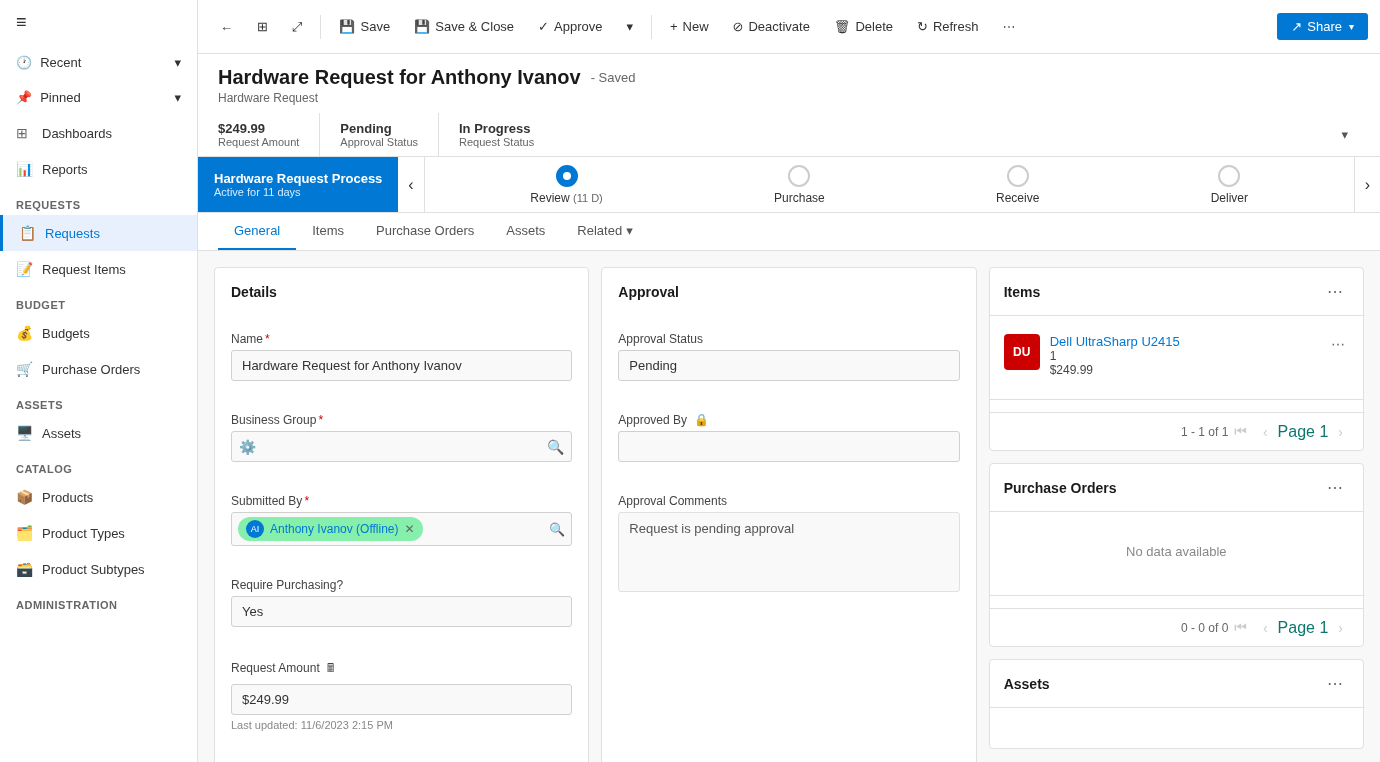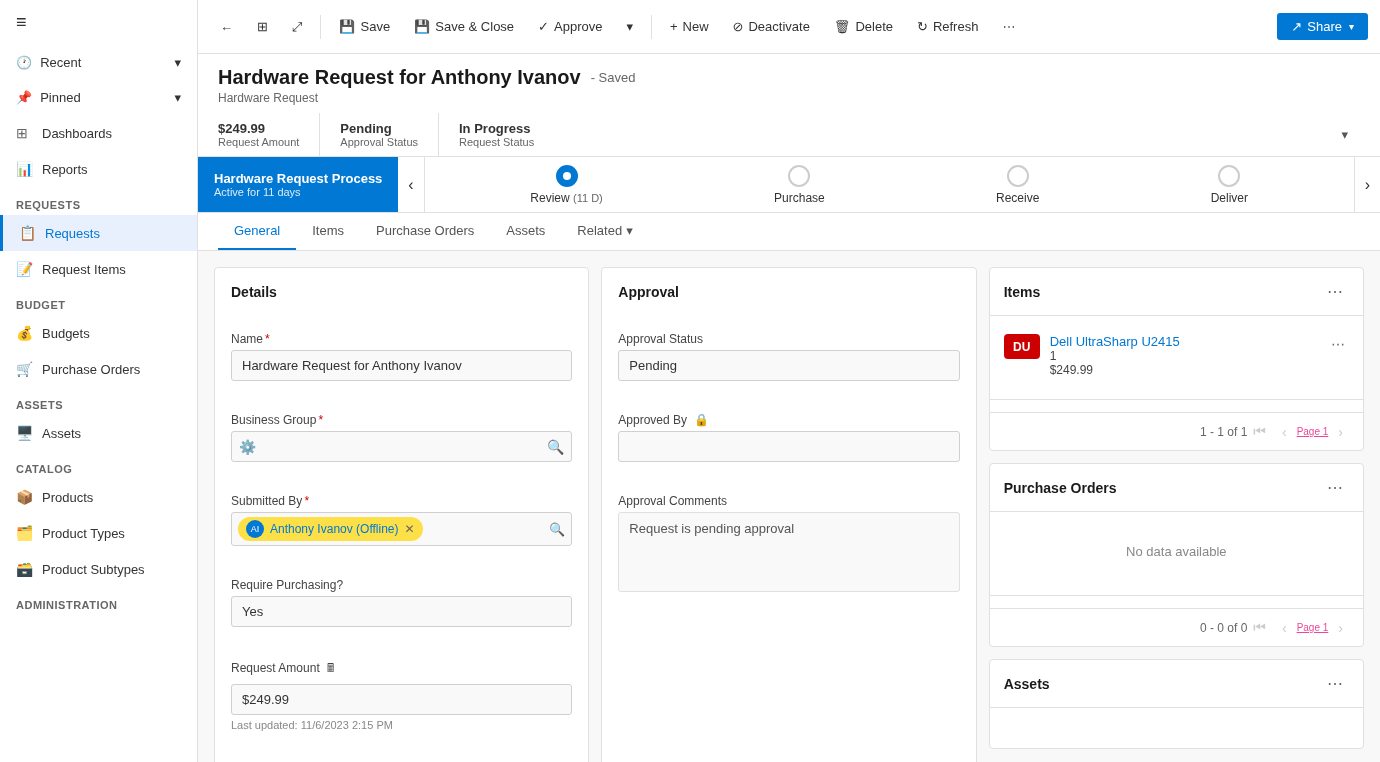--- a/index.html
+++ b/index.html
@@ -70,49 +70,49 @@
     .card-title { font-size: 14px; font-weight: 600; color: #1a1a1a; margin-bottom: 29px; }
 
     
     .form-field { margin-bottom: 14px; margin-top: 32px; }
     .form-label { font-size: 12px; color: #444; margin-bottom: 4px; }
     .form-label .required { color: #c00; margin-left: 2px; }
     .form-input { width: 100%; padding: 7px 10px; border: 1px solid #d0d0d0; border-radius: 3px; font-size: 13px; color: #333; background: #f9f9f9; }
     .form-input-with-icon { position: relative; display: flex; align-items: center; }
     .form-input-with-icon input { width: 100%; padding: 7px 32px 7px 10px; border: 1px solid #d0d0d0; border-radius: 3px; font-size: 13px; color: #333; background: #f9f9f9; }
     .form-input-icon { position: absolute; right: 8px; color: #666; font-size: 14px; cursor: pointer; }
-    .form-tag { display: inline-flex; align-items: center; gap: 6px; background: #fde047; border-radius: 12px; padding: 3px 8px; font-size: 12px; color: #0078d4; }
+    .form-tag { display: inline-flex; align-items: center; gap: 6px; background: #86efac; border-radius: 12px; padding: 3px 8px; font-size: 12px; color: #0078d4; }
     .form-tag .avatar-small { width: 18px; height: 18px; border-radius: 50%; background: #0078d4; color: #fff; display: inline-flex; align-items: center; justify-content: center; font-size: 9px; }
     .form-tag .remove { cursor: pointer; color: #666; }
     .form-input-tag-container { border: 1px solid #d0d0d0; border-radius: 3px; padding: 4px 6px; display: flex; align-items: center; gap: 6px; background: #f9f9f9; }
     .last-updated { font-size: 11px; color: #888; margin-top: 4px; }
 
     
     .approval-card { background: #fff; border: 1px solid #e0e0e0; border-radius: 4px; padding: 16px; }
     .approval-comment-box { border: 1px solid #e0e0e0; border-radius: 3px; padding: 8px 10px; min-height: 80px; font-size: 13px; color: #555; background: #f9f9f9; }
 
     
     .right-panel { display: flex; flex-direction: column; gap: 12px; }
     .panel-card { background: #fff; border: 1px solid #e0e0e0; border-radius: 4px; }
     .panel-card-header { display: flex; align-items: center; justify-content: space-between; padding: 12px 14px; border-bottom: 1px solid #e0e0e0; }
     .panel-card-title { font-size: 14px; font-weight: 600; color: #1a1a1a; }
     .panel-more { background: none; border: none; cursor: pointer; color: #666; font-size: 16px; padding: 2px 6px; }
     .panel-card-body { padding: 12px 14px; }
     .item-row { display: flex; align-items: flex-start; gap: 10px; padding: 6px 0; }
-    .item-avatar { width: 36px; height: 25px; border-radius: 4px; background: #c00; color: #fff; display: flex; align-items: center; justify-content: center; font-size: 12px; font-weight: 600; flex-shrink: 0; }
+    .item-avatar { width: 36px; height: 36px; border-radius: 4px; background: #c00; color: #fff; display: flex; align-items: center; justify-content: center; font-size: 12px; font-weight: 600; flex-shrink: 0; }
     .item-details { flex: 1; }
     .item-name { font-size: 13px; color: #0078d4; cursor: pointer; font-weight: 500; }
     .item-qty { font-size: 12px; color: #444; }
     .item-price { font-size: 12px; color: #444; font-weight: 500; }
     .item-more-btn { background: none; border: none; cursor: pointer; color: #666; padding: 2px 4px; font-size: 14px; }
     .panel-footer { display: flex; align-items: center; justify-content: flex-end; padding: 8px 14px; border-top: 1px solid #e0e0e0; font-size: 12px; color: #666; margin-top: 12px; }
     .pagination-btns { display: flex; align-items: center; gap: 4px; }
     .page-btn { background: none; border: none; cursor: pointer; color: #666; padding: 2px 6px; font-size: 14px; }
     .page-btn:disabled { color: #ccc; cursor: default; }
-    .page-label { font-size: 10px; color: #ec4899; text-decoration: underline; }
+    .page-label { font-size: 16px; color: #0f766e; }
     .no-data { text-align: center; padding: 20px; color: #888; font-size: 13px; }
     .separator { height: 1px; background: #e0e0e0; margin: 4px 0; }
   </style>
 </head>
 <body>
 
 <div class="sidebar">
   <div class="sidebar-header">
     <span style="font-size:18px;">≡</span>
   </div>

